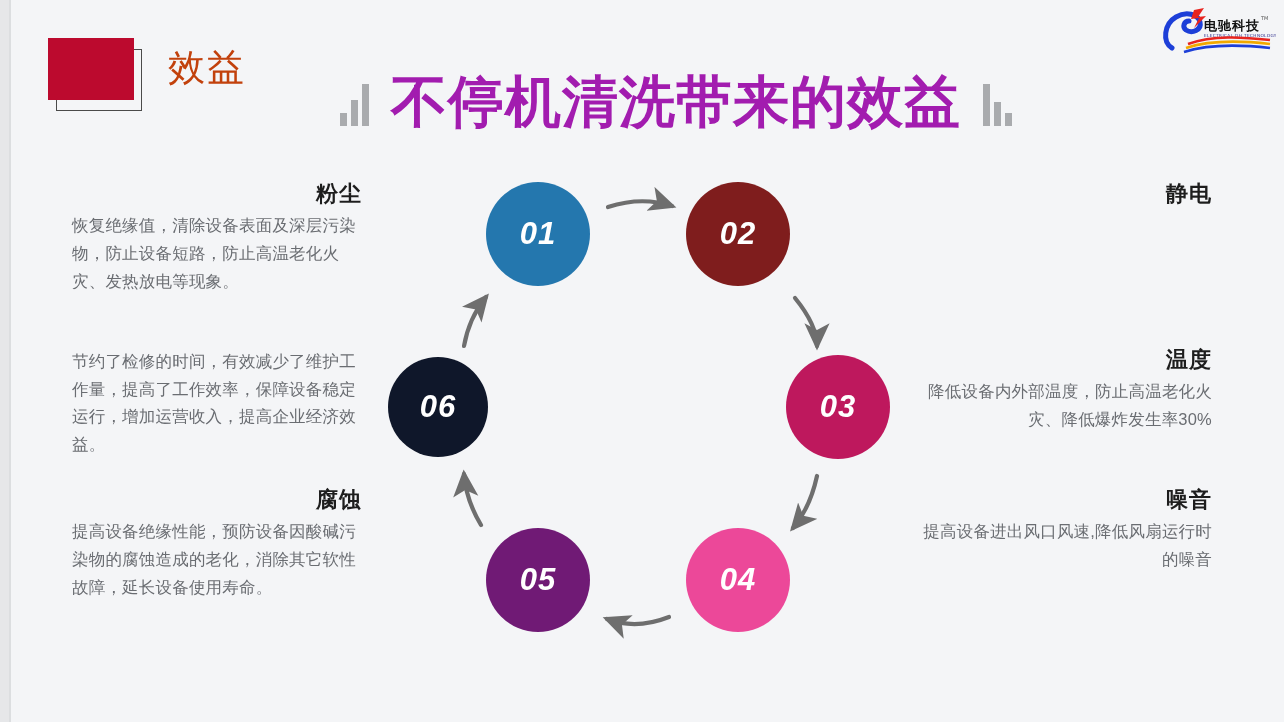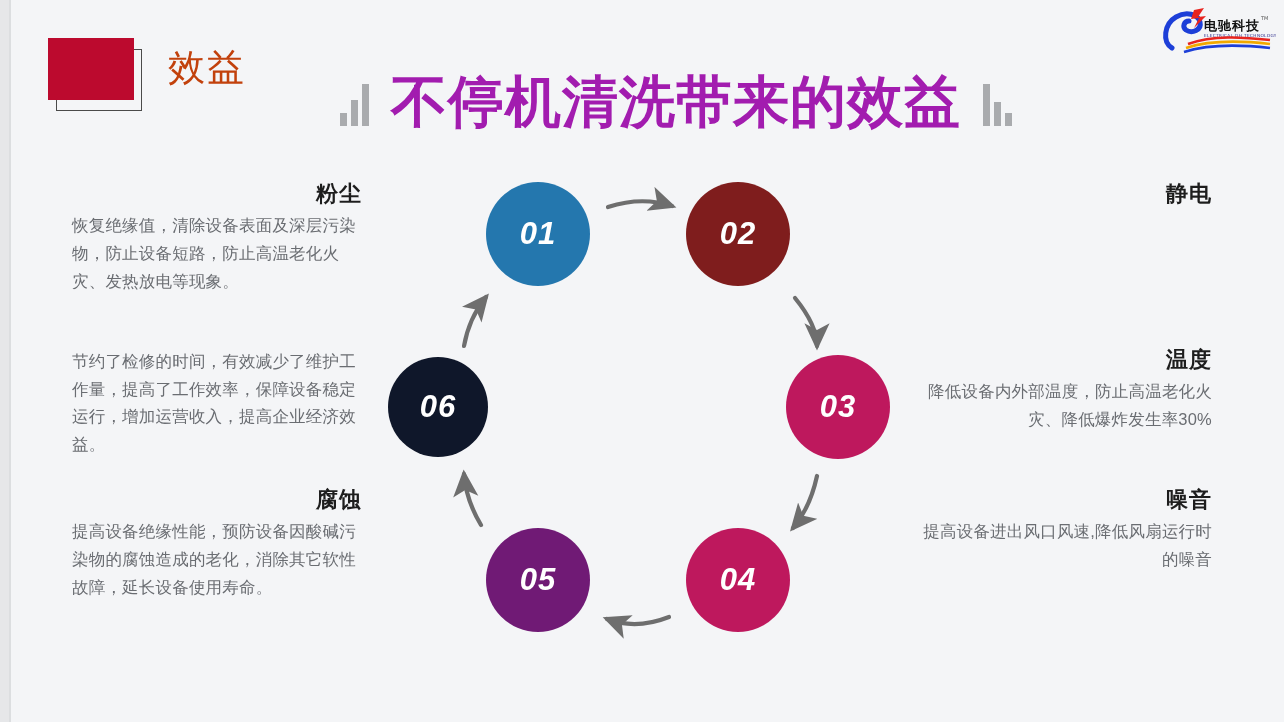--- a/index.html
+++ b/index.html
@@ -209,21 +209,21 @@
 
   <div class="circle c-01" style="background: rgb(36, 119, 174);">
     <span>01</span>
   </div>
   <div class="circle c-02" style="background: #7f1d1d;">
     <span>02</span>
   </div>
   <div class="circle c-03" style="background: #be185d;">
     <span>03</span>
   </div>
-  <div class="circle c-04" style="background: #be185d;">
+  <div class="circle c-04" style="background: #ec4899;">
     <span>04</span>
   </div>
   <div class="circle c-05" style="background: #701a75;">
     <span>05</span>
   </div>
   <div class="circle c-06" style="background: #0f172a;">
     <span>06</span>
   </div>
 </div>
 

